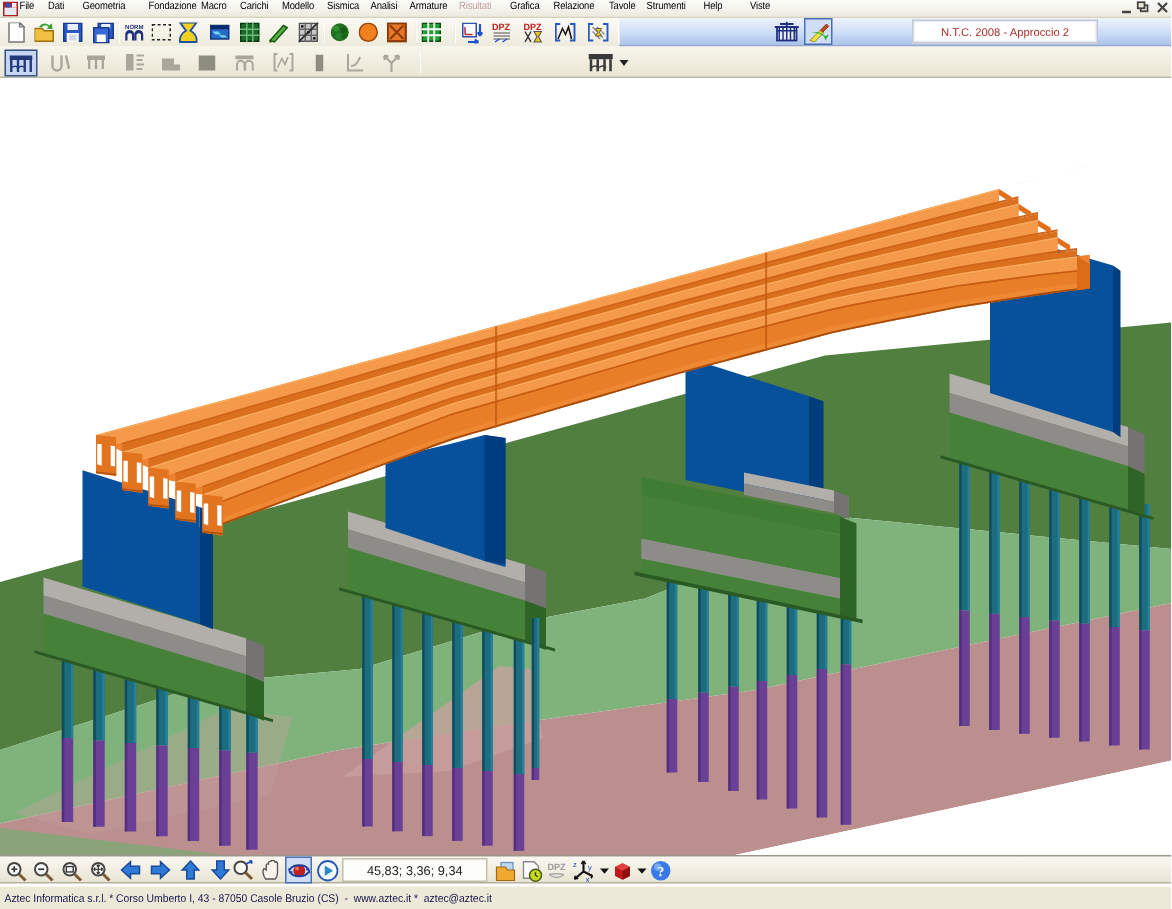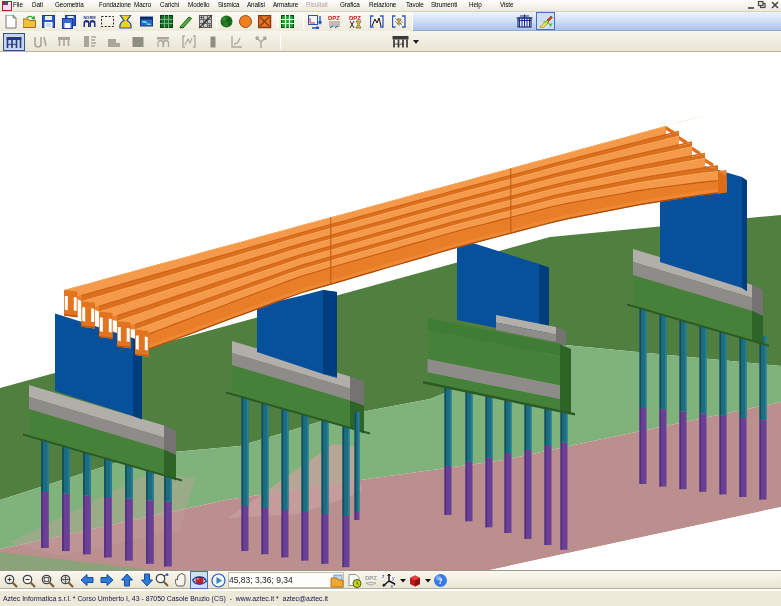--- a/index.html
+++ b/index.html
@@ -383,20 +383,21 @@
       <path d="M3.5 4 v9 M6 4 v9 M8.5 4 v9 M11 4 v9 M13.5 4 v9" stroke="#203080" stroke-width="1"></path>
       <path d="M2 6.5 h13" stroke="#203080" stroke-width="1"></path>
       <path d="M0.5 4 h16 M8.5 0.5 v3.5 M4 2 h9" stroke="#203080" stroke-width="1.2" fill="none"></path>
     </svg>
     <div style="position:absolute;left:536px;top:12px;width:19px;height:18px;background:#cfdef4;border:1px solid #4a6fb5"></div>
     <svg style="position:absolute;left:539px;top:14px" width="14" height="14" viewBox="0 0 14 14">
       <path d="M1 13 L8 6 l2 2 L4 14 z" fill="#f0e040" stroke="#908010" stroke-width="0.6"></path>
       <path d="M8 6 l4 -4 l1.5 1.5 l-4 4 z" fill="#c04818" stroke="#802808" stroke-width="0.5"></path>
       <path d="M2 8 q5 -2 9 2 l2.5 -1 l-2 4 l-1.5 -3 q-4 -3 -8 -2 z" fill="#30b830"></path>
     </svg>
+    <div style="position:absolute;left:608px;top:13px;width:124px;height:16px;background:#fff;border:1px solid #c2c6d4;box-shadow:inset 0 0 0 1px #eef0f6;font:7.5px 'Liberation Sans',sans-serif;color:#a82e28;text-align:center;line-height:16px">N.T.C. 2008 - Approccio 2</div>
     <div style="position:absolute;left:0;top:31px;width:781px;height:21px;background:linear-gradient(#f7f5ec,#eae6d4);border-bottom:1px solid #b9b5a0"></div>
     <div style="position:absolute;left:3px;top:33px;width:22px;height:18px;background:#c6d6f2;border:1px solid #39537f"></div>
     <svg style="position:absolute;left:6px;top:36px" width="16" height="13" viewBox="0 0 16 13">
       <rect x="0.5" y="1" width="15" height="3" fill="#223a7a"></rect>
       <path d="M1.5 4 v8 M6 4 v8 M10.5 4 v8 M14.5 4 v8" stroke="#223a7a" stroke-width="1.6"></path>
       <path d="M2 9 a3 3 0 0 1 4 0 M6.5 9 a3 3 0 0 1 4 0" stroke="#223a7a" stroke-width="1" fill="none"></path>
     </svg>
     <svg style="position:absolute;left:33px;top:35px" width="14" height="14" viewBox="0 0 14 14">
       <path d="M2 2 v7 a3 3 0 0 0 6 0 v-7 M11 2 l2 9" stroke="#aaa79a" stroke-width="1.6" fill="none"></path>
     </svg>
@@ -493,21 +494,21 @@
     <svg style="position:absolute;left:192px;top:573px" width="15" height="15" viewBox="0 0 15 15">
       <circle cx="7.5" cy="7.5" r="4" fill="#c02020"></circle>
       <circle cx="6" cy="6" r="1.3" fill="#e86a5a"></circle>
       <path d="M1 8 a7 5 0 0 0 13 0 M14 7 a7 5 0 0 0 -13 0" stroke="#2040a0" stroke-width="1.3" fill="none"></path>
       <path d="M1 8 l-0.5 -2 M1 8 l2 0.5 M14 7 l0.5 2 M14 7 l-2 -0.5" stroke="#2040a0" stroke-width="1"></path>
     </svg>
     <svg style="position:absolute;left:211px;top:573px" width="15" height="15" viewBox="0 0 15 15">
       <circle cx="7.5" cy="7.5" r="6.5" fill="#f4f8ff" stroke="#2858b8" stroke-width="1.2"></circle>
       <path d="M5.5 4 l5.5 3.5 l-5.5 3.5 z" fill="#2888c8"></path>
     </svg>
-    <div style="position:absolute;left:228px;top:572px;width:116px;height:16px;background:#fdfdfa;border:1px solid #c2beaa;font:8.5px 'Liberation Sans',sans-serif;color:#222;line-height:15px">45,83; 3,36; 9,34</div>
+    <div style="position:absolute;left:228px;top:572px;width:97px;height:16px;background:#fdfdfa;border:1px solid #c2beaa;font:8.5px 'Liberation Sans',sans-serif;color:#222;text-align:center;line-height:15px">45,83; 3,36; 9,34</div>
     <svg style="position:absolute;left:330px;top:574px" width="14" height="14" viewBox="0 0 14 14">
       <rect x="4" y="1" width="8" height="9" fill="#bcd8f0" stroke="#6090c0" stroke-width="0.8"></rect>
       <path d="M1 4 h6 l1.5 2 h4.5 v7 h-12 z" fill="#f0a830" stroke="#a06818" stroke-width="0.8"></path>
     </svg>
     <svg style="position:absolute;left:348px;top:574px" width="14" height="14" viewBox="0 0 14 14">
       <path d="M1 0.5 h7 l3 3 v8 h-10 z" fill="#fff" stroke="#888" stroke-width="0.9"></path>
       <circle cx="9" cy="9.5" r="4" fill="#c8d820" stroke="#4a5a10" stroke-width="1"></circle>
       <path d="M9 7.5 v2 l1.5 1" stroke="#333" stroke-width="0.9" fill="none"></path>
     </svg>
     <svg style="position:absolute;left:364px;top:574px" width="14" height="14" viewBox="0 0 14 14">

